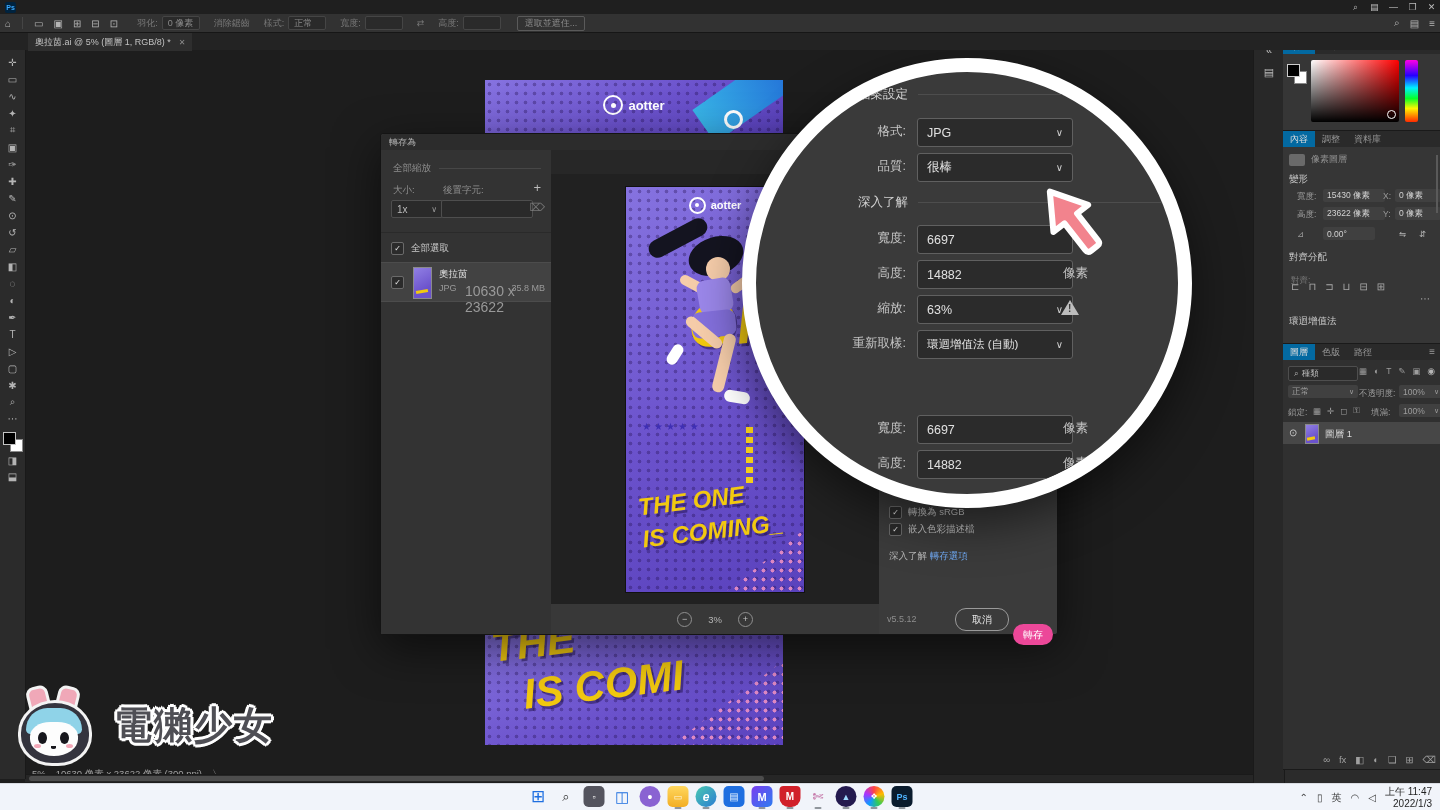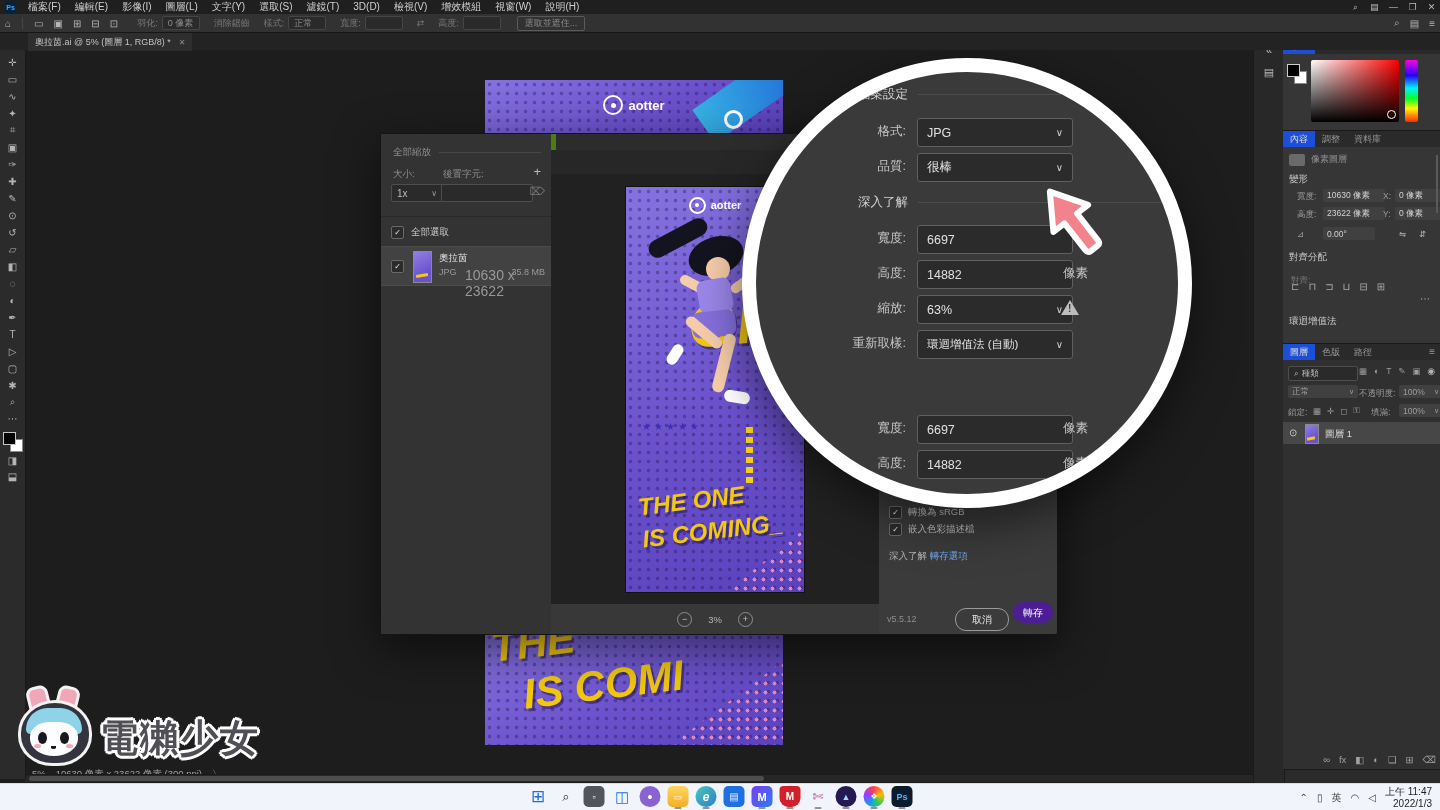--- a/index.html
+++ b/index.html
@@ -40,42 +40,42 @@
   .big-yel{position:absolute;font-style:italic;font-weight:900;color:#f2c90f;white-space:nowrap;text-shadow:2px 3px 0 rgba(25,8,60,.45)}
   .dots-pink{position:absolute;background:radial-gradient(rgba(244,148,196,.85) 30%,transparent 33%);background-size:9px 9px;clip-path:polygon(100% 0,14% 100%,100% 100%)}
   #ribbon{position:absolute;right:-30px;top:-8px;width:120px;height:40px;background:linear-gradient(100deg,#38b5e8,#1f63d4);transform:rotate(-35deg)}
   #ribbon-dot{position:absolute;right:40px;top:30px;width:13px;height:13px;border:3px solid #fff;border-radius:50%}
   #status-bar{left:32px;top:768px;font-size:9.5px;color:#a0a0a0;display:flex;gap:10px;z-index:3}
   #hscroll{left:25px;top:774px;width:1228px;height:7px;background:#262626;border-top:1px solid #1a1a1a;z-index:3}
   #hscroll-thumb{position:absolute;left:4px;top:1px;width:735px;height:5px;background:#4d4d4d;border-radius:3px}
   
   #export-dialog{left:380px;top:133px;width:676px;height:500px;background:#383838;border:1px solid #141414;border-radius:3px;box-shadow:0 14px 46px rgba(0,0,0,.55);z-index:10;font-size:10px}
   #dlg-title{height:16px;background:#2c2c2c;border-radius:3px 3px 0 0;border-bottom:1px solid #232323;display:flex;align-items:center;padding-left:8px;font-size:9px;color:#b3b3b3}
-  #dlg-left{position:absolute;left:0;top:0;width:170px;bottom:0;background:#333;border-right:5px solid #4d7c0f}
+  #dlg-left{position:absolute;left:0;top:16px;width:170px;bottom:0;background:#333;border-right:5px solid #4d7c0f}
   .hairline{height:1px;background:#474747;flex:1}
   .dim-lbl{color:#8f8f8f;font-size:9.5px}
   .fld{background:#2a2a2a;border:1px solid #4e4e4e;border-radius:2px;display:flex;align-items:center;padding:0 5px;color:#bbb;justify-content:space-between}
   .chk{width:11px;height:11px;background:#2b2b2b;border:1px solid #6a6a6a;border-radius:2px;display:flex;align-items:center;justify-content:center;font-size:8px;color:#e6e6e6}
   #file-item{position:absolute;left:0;top:112px;width:170px;height:38px;background:#424242;border-top:1px solid #4c4c4c;border-bottom:1px solid #4c4c4c}
   .mini-poster{background:linear-gradient(150deg,#9180e4 0%,#6b52cc 70%);border:1px solid #8a8a8a;position:relative;overflow:hidden}
   .mini-poster i{position:absolute;left:12%;bottom:18%;width:70%;height:3px;background:#f2c90f;transform:rotate(-10deg)}
   #dlg-preview{position:absolute;left:170px;top:16px;width:328px;bottom:0;background:#272727}
   #pv-tabs{height:24px;background:#383838;display:flex;align-items:flex-end;gap:18px;padding-left:14px}
   .pv-tab{font-size:10px;color:#9a9a9a;padding-bottom:5px}
   .pv-tab.active{color:#f0f0f0;border-bottom:2px solid #fff;padding-bottom:3px}
   #pv-canvas{position:absolute;left:0;top:24px;right:0;bottom:30px;background:#212121;display:flex;align-items:center;justify-content:center}
   #poster{width:178px;height:405px;position:relative;overflow:hidden;box-shadow:0 0 0 1px #111}
   #pv-zoombar{position:absolute;left:0;bottom:0;width:100%;height:30px;background:#383838;display:flex;align-items:center;justify-content:center;gap:16px;color:#b5b5b5}
   .zbtn{width:13px;height:13px;border:1px solid #8f8f8f;border-radius:50%;display:flex;align-items:center;justify-content:center;font-size:9px;color:#c5c5c5}
   #dlg-right{position:absolute;right:0;top:16px;width:178px;bottom:0;background:#3b3b3b;border-radius:0 0 3px 0}
   .ck-row{position:absolute;display:flex;align-items:center;gap:6px;color:#c3c3c3;font-size:9.5px}
   #learn-row{position:absolute;left:10px;top:400px;font-size:9.5px;color:#b5b5b5}
   #learn-row a{color:#70a9f2;text-decoration:none}
   #btn-cancel{position:absolute;left:76px;top:458px;width:52px;height:21px;border:1px solid #9a9a9a;border-radius:11px;display:flex;align-items:center;justify-content:center;color:#e3e3e3;font-size:10px}
-  #btn-export{position:absolute;left:134px;top:452px;width:40px;height:21px;background:#4c1d95;border-radius:11px;display:flex;align-items:center;justify-content:center;color:#fff;font-size:10px}
+  #btn-export{position:absolute;left:134px;top:474px;width:40px;height:21px;background:#ec4899;border-radius:11px;display:flex;align-items:center;justify-content:center;color:#fff;font-size:10px}
   #dlg-version{position:absolute;left:8px;top:464px;font-size:9px;color:#8d8d8d}
   
   .girl div{position:absolute;border-radius:8px}
   
   #magnifier{left:742px;top:58px;width:422px;height:422px;border:14px solid #fff;border-radius:50%;background:#3a3a3a;box-shadow:0 16px 46px rgba(0,0,0,.5);z-index:20;overflow:hidden}
   .mg-h{position:absolute;left:102px;width:305px;display:flex;align-items:center;gap:10px;font-size:12.5px;color:#d3d3d3}
   .mg-h .hairline{background:#4d4d4d}
   .mg-label{position:absolute;width:100px;text-align:right;font-size:12.5px;color:#c6c6c6;line-height:27px}
   .mg-box{position:absolute;left:161px;width:136px;height:27px;background:#2b2b2b;border:1px solid #606060;border-radius:3px;color:#e0e0e0;font-size:12.5px;display:flex;align-items:center;justify-content:space-between;padding:0 9px}
   .mg-box .ch{color:#cfcfcf;font-size:10px}
@@ -83,21 +83,21 @@
   #mg-warn{position:absolute;left:305px;top:228px;width:0;height:0;border-left:9px solid transparent;border-right:9px solid transparent;border-bottom:15px solid #bdbdbd}
   #mg-warn span{position:absolute;left:-2px;top:3px;font-size:10px;font-weight:bold;color:#3a3a3a}
   
   #cursor{left:1028px;top:176px;width:88px;height:88px;z-index:30}
   
   #dock-col{left:1283px;top:38px;width:157px;height:745px;background:#2b2b2b;z-index:4}
   #dock-strip{left:1253px;top:38px;width:30px;height:745px;background:#282828;border-left:1px solid #1a1a1a;border-right:1px solid #1a1a1a;z-index:4;display:flex;flex-direction:column;align-items:center;padding-top:6px;gap:10px;color:#b9b9b9;font-size:11px}
   .panel{position:absolute;left:1283px;width:157px;background:#363636;z-index:5;border-bottom:1px solid #1a1a1a}
   .ptabs{height:16px;background:#2a2a2a;display:flex;align-items:stretch;font-size:9px;color:#979797}
   .ptab{padding:0 7px;display:flex;align-items:center}
-  .ptab.active{background:#1d4ed8;color:#ddd}
+  .ptab.active{background:#0369a1;color:#ddd}
   .sec-h{position:absolute;font-size:9.5px;color:#cclefcc;color:#c9c9c9}
   .p-lbl{position:absolute;font-size:8.5px;color:#9a9a9a}
   .p-box{position:absolute;height:13px;background:#404040;border-radius:2px;display:flex;align-items:center;justify-content:space-between;padding:0 4px;font-size:8.5px;color:#d2d2d2}
   #hue-strip{position:absolute;background:linear-gradient(#ff00e4,#2600ff 25%,#00f0ff 45%,#05ff2a 62%,#fff600 78%,#ff2a00 100%);border-radius:2px}
   #sat-box{position:absolute;background:linear-gradient(to top,#000,rgba(0,0,0,0)),linear-gradient(to right,#fff,#ff0000);border-radius:2px}
   
   #taskbar{left:0;top:783px;width:1440px;height:27px;background:#f1f4fa;border-top:1px solid #d9dce2;z-index:50}
   #tb-center{position:absolute;left:50%;top:2px;transform:translateX(-50%);display:flex;gap:7px}
   .tb-icon{width:21px;height:21px;border-radius:5px;position:relative;display:flex;align-items:center;justify-content:center;font-size:12px}
   .tb-run{display:none;position:absolute;bottom:-2px;left:7px;width:7px;height:2px;border-radius:2px;background:#8f959c}
@@ -112,46 +112,31 @@
   .app-store{background:#1f6fe0;color:#dff0ff;font-size:10px}
   .app-m{background:linear-gradient(135deg,#7a3df0,#2d7df0);color:#fff;font-weight:bold;font-size:11px}
   .app-mcafee{background:#d1202a;border-radius:4px 4px 9px 9px;color:#fff;font-weight:bold;font-size:10px}
   .app-snip{color:#b4478a;font-size:13px}
   .app-affinity{background:#241a4f;border-radius:50%;color:#9fd9ff;font-size:9px}
   .app-photos{background:conic-gradient(#f44,#fb0,#3c5,#19f,#a3f,#f44);border-radius:50%;color:#fff;font-size:8px}
   .app-ps{background:#0a1b2d;color:#4fb3ff;font-weight:bold;font-size:9px}
   #tb-tray{position:absolute;right:8px;top:0;height:27px;display:flex;align-items:center;gap:9px;color:#3a3a3a;font-size:10px}
   #clock{text-align:right;font-size:10px;color:#1f1f1f;line-height:1.2}
   
-  #watermark{left:14px;top:686px;z-index:40;display:flex;align-items:flex-end;gap:8px}
+  #watermark{left:14px;top:686px;z-index:40;display:flex;align-items:center;gap:22px}
   #wm-text{font-size:38px;font-weight:bold;color:#4f4f55;letter-spacing:2px;
     text-shadow:-2px -2px 0 #fff,2px -2px 0 #fff,-2px 2px 0 #fff,2px 2px 0 #fff,0 -3px 0 #fff,0 3px 0 #fff,-3px 0 0 #fff,3px 0 0 #fff}
   #mascot{width:78px;height:78px;position:relative}
   #mascot div{position:absolute}
 </style>
 </head>
 <body>
 
 <div id="menu-bar" class="abs">
   <div id="ps-logo">Ps</div>
-  <div class="flex">
-
-  <span class="menu-item">檔案(F)</span>
-      <span class="menu-item">編輯(E)</span>
-      <span class="menu-item">影像(I)</span>
-      <span class="menu-item">圖層(L)</span>
-      <span class="menu-item">文字(Y)</span>
-      <span class="menu-item">選取(S)</span>
-      <span class="menu-item">濾鏡(T)</span>
-      <span class="menu-item">3D(D)</span>
-      <span class="menu-item">檢視(V)</span>
-      <span class="menu-item">增效模組</span>
-      <span class="menu-item">視窗(W)</span>
-      <span class="menu-item">說明(H)</span>
-    </div>
   <div id="mb-right">
     <span class="win-btn">⌕</span>
     <span class="win-btn">▤</span>
     <span class="win-btn">—</span>
     <span class="win-btn">❐</span>
     <span class="win-btn">✕</span>
   </div>
 </div>
 
 <div id="options-bar" class="abs">
@@ -435,21 +420,21 @@
   <span class="ptab active">內容</span>
       <span class="ptab">調整</span>
       <span class="ptab">資料庫</span>
     </div>
   <div class="flex" style="position:absolute;left:6px;top:22px;gap:6px">
     <span style="width:16px;height:12px;background:#6a6a6a;border-radius:2px"></span>
     <span style="font-size:9px;color:#8f8f8f">像素圖層</span>
   </div>
   <span class="sec-h" style="left:6px;top:42px">變形</span>
   <span class="p-lbl" style="left:14px;top:60px">寬度:</span>
-  <div class="p-box" style="left:40px;top:58px;width:54px">10630 像素</div>
+  <div class="p-box" style="left:40px;top:58px;width:54px">15430 像素</div>
   <span class="p-lbl" style="left:100px;top:60px">X:</span>
   <div class="p-box" style="left:112px;top:58px;width:38px">0 像素</div>
   <span class="p-lbl" style="left:14px;top:78px">高度:</span>
   <div class="p-box" style="left:40px;top:76px;width:54px">23622 像素</div>
   <span class="p-lbl" style="left:100px;top:78px">Y:</span>
   <div class="p-box" style="left:112px;top:76px;width:38px">0 像素</div>
   <span class="p-lbl" style="left:14px;top:98px">⊿</span>
   <div class="p-box" style="left:40px;top:96px;width:44px">0.00°</div>
   <span class="p-lbl" style="left:116px;top:98px;color:#b5b5b5">⇋</span>
   <span class="p-lbl" style="left:136px;top:98px;color:#b5b5b5">⇵</span>

